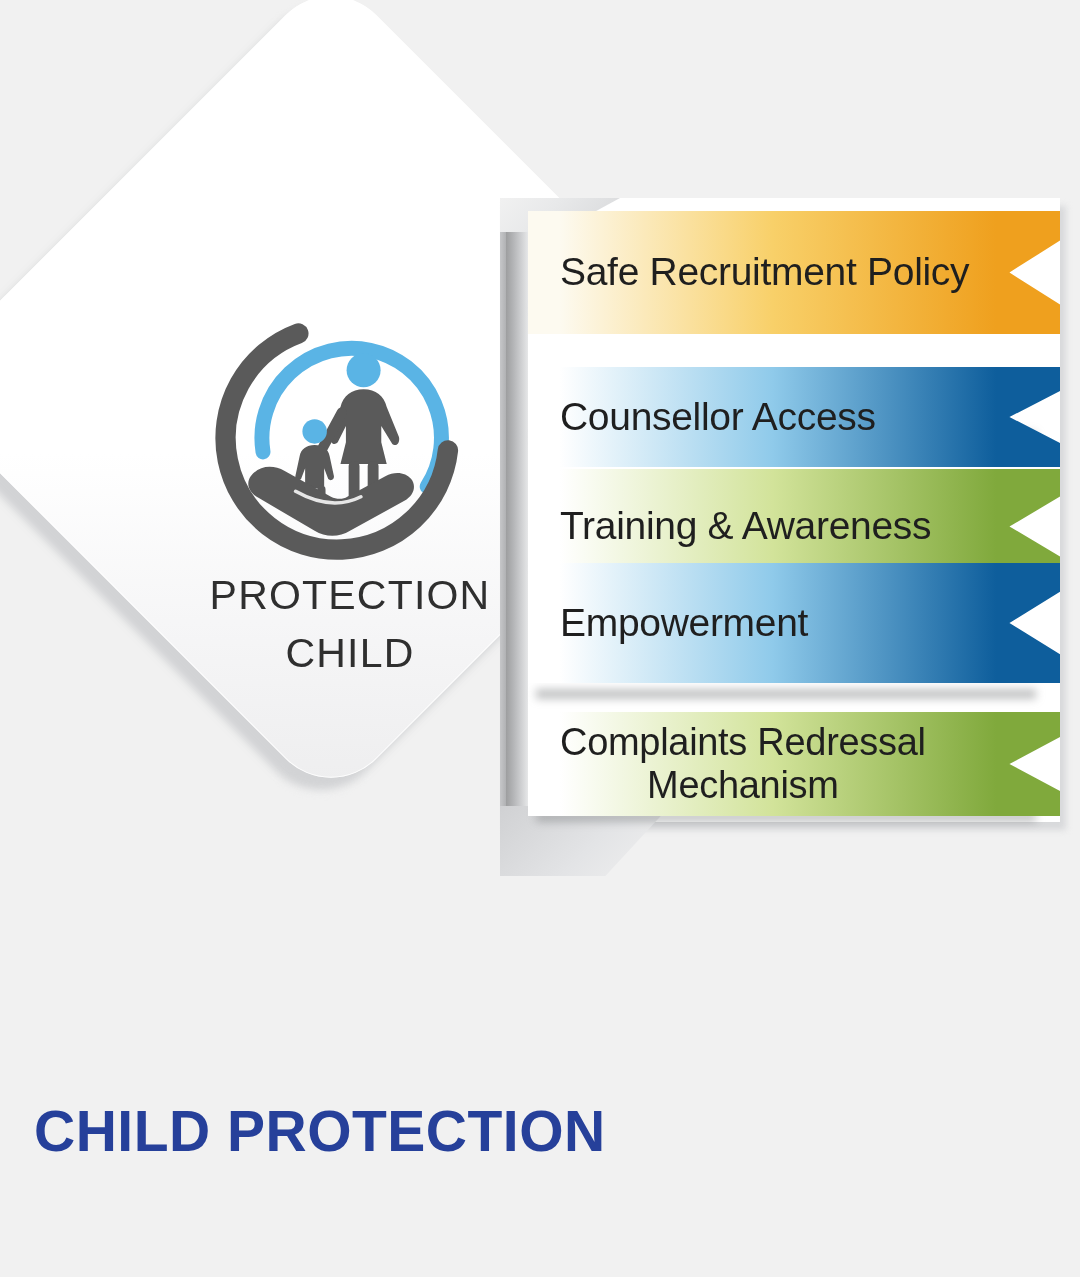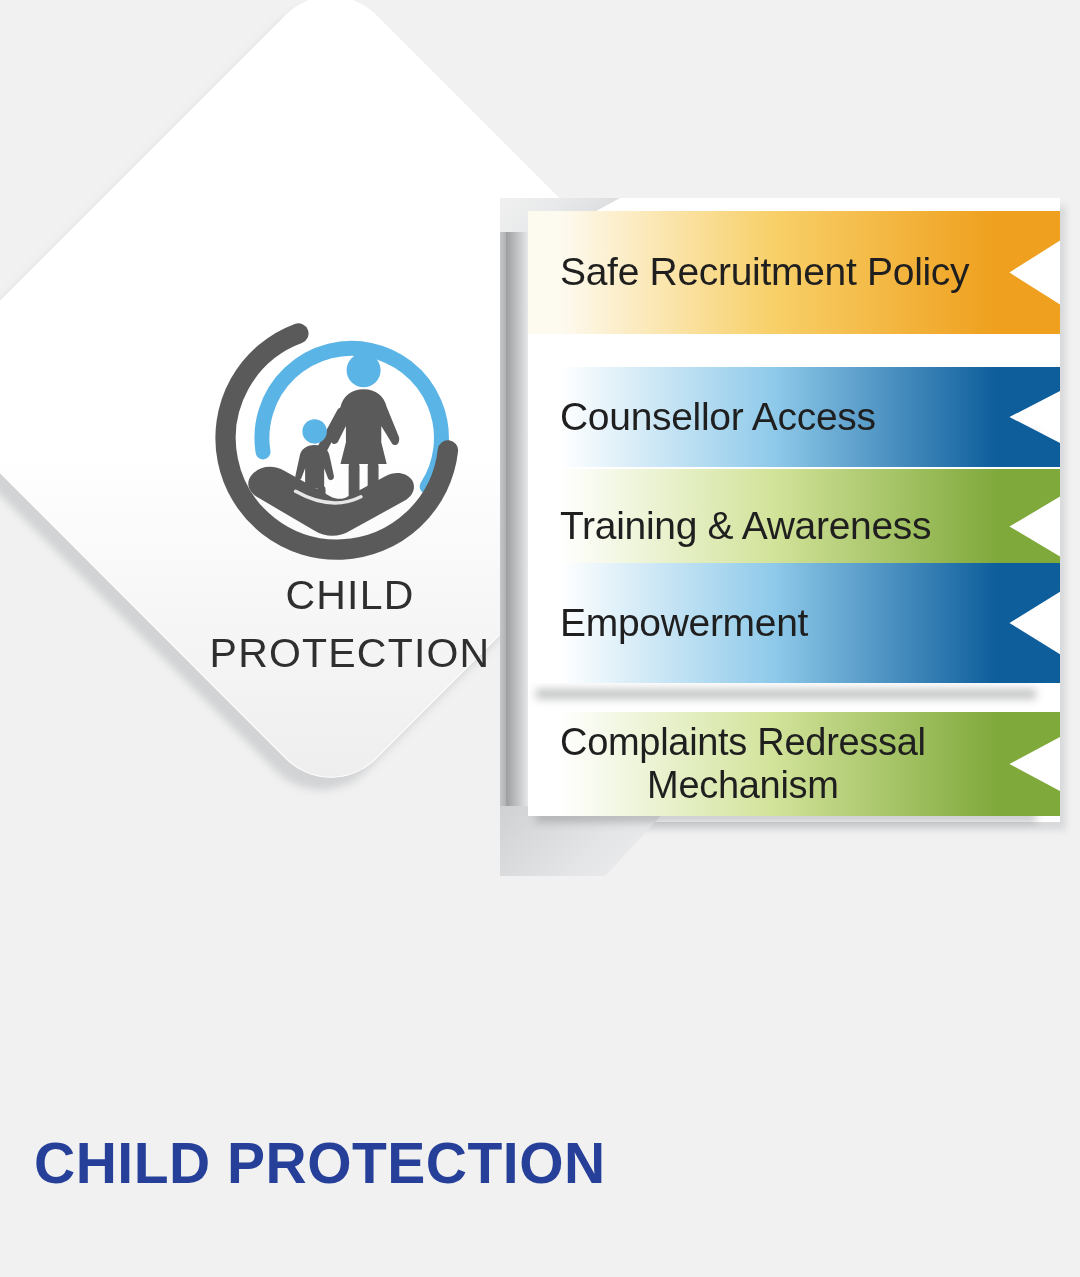--- a/index.html
+++ b/index.html
@@ -159,21 +159,21 @@
     font-weight: 400;
     letter-spacing: -0.3px;
     white-space: pre-line;
   }
   .ribbon.two-line .ribbon-label { font-size: 38px; line-height: 1.12; }
 
   
   #caption-bar {
     position: absolute;
     left: 0;
-    top: 1010px;
+    top: 978px;
     width: 1008px;
     height: 267px;
     background: #f1f1f1;
   }
   #page-title {
     position: absolute;
     left: 34px;
     top: 120px;
     font-family: "Liberation Sans", sans-serif;
     font-size: 57px;
@@ -247,22 +247,22 @@
                C 133 133 141 134 145 139
                C 149 144 147 151 140 155
                L 100 177
                C 92 182 82 182 74 177
                L 33 153
                C 26 149 23 143 27 137 Z" fill="#5a5a5a"></path>
 
       <path d="M 60 148 C 76 157 92 160 108 152" fill="none" stroke="#ffffff" stroke-width="2.6" stroke-linecap="round" opacity="0.85"></path>
     </svg>
     <div id="logo-wordmark" style="color: rgb(47, 47, 47);">
+      <span class="wm-line">PROTECTION</span>
       <span class="wm-line">CHILD</span>
-      <span class="wm-line">PROTECTION</span>
     </div>
   </div>
 
   <div id="banner-panel-shadow"></div>
   <div id="banner-panel"></div>
   <div id="panel-spine-edge"></div>
   <div id="panel-spine"></div>
   <div id="panel-fold-top"></div>
   <div id="panel-fold-bottom"></div>
 

